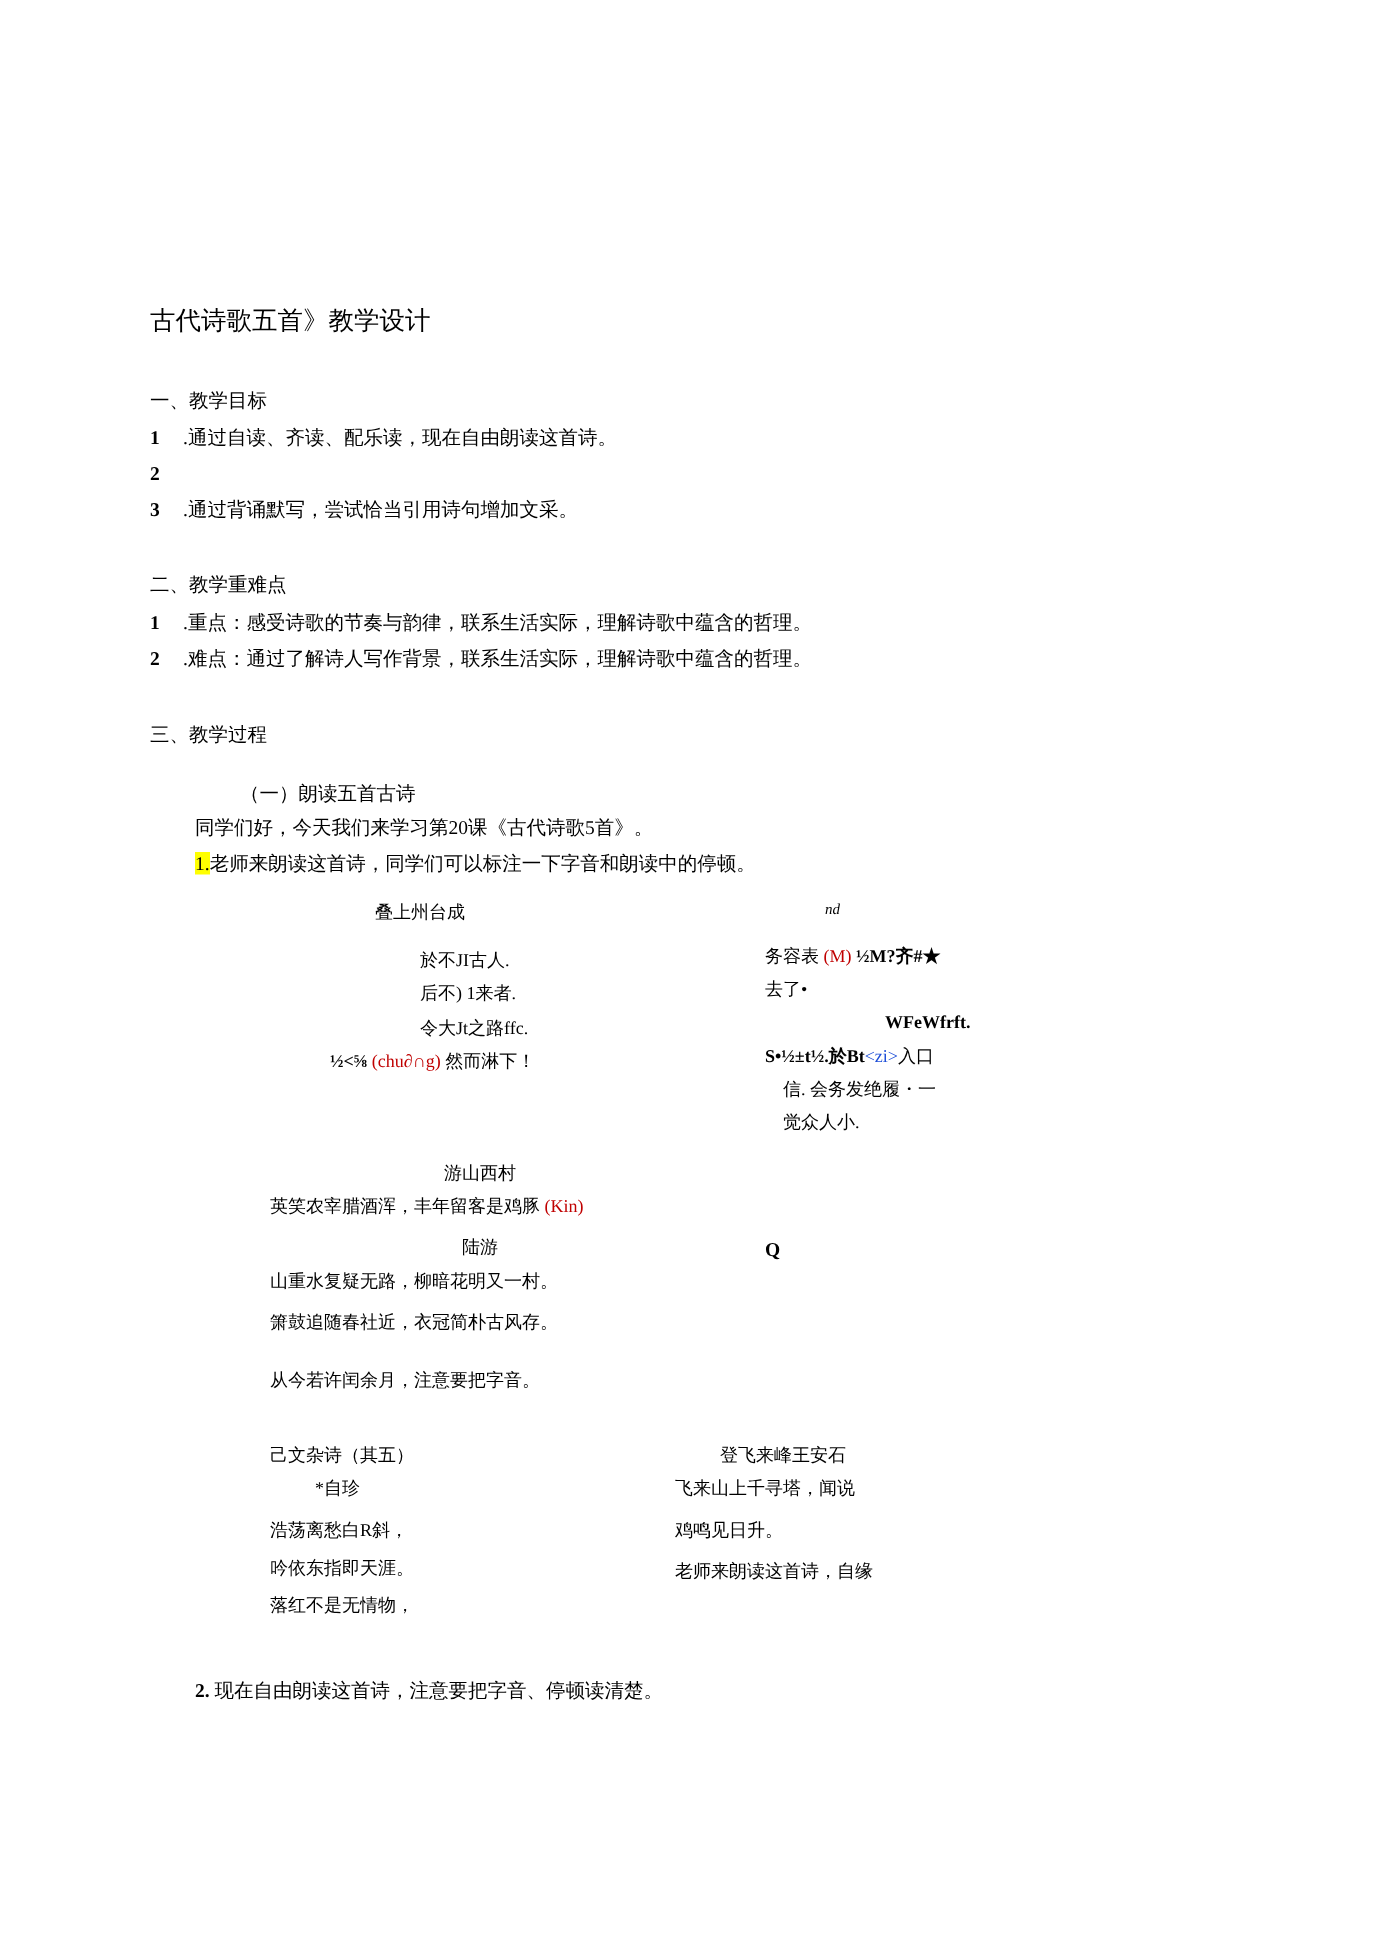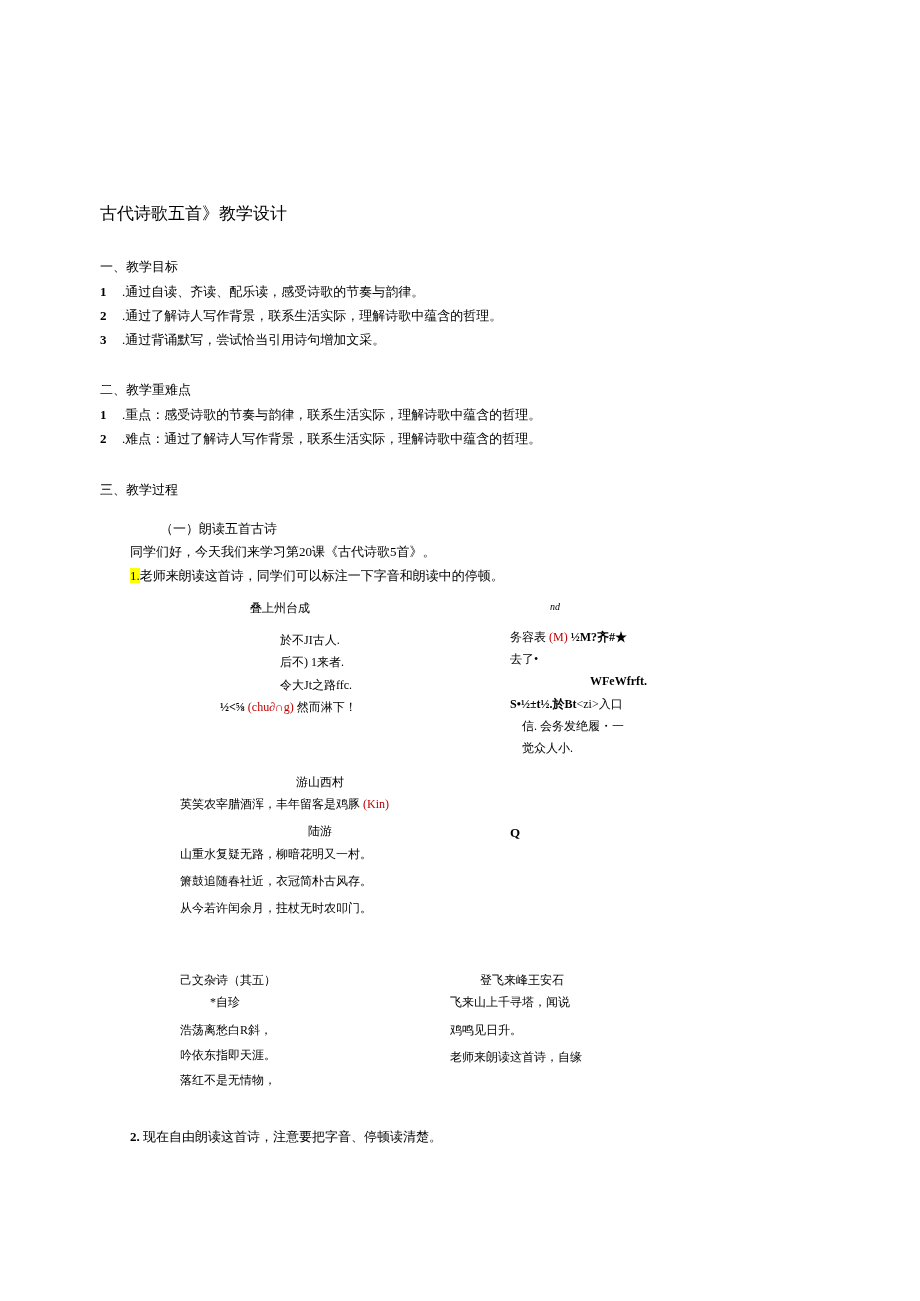--- a/index.html
+++ b/index.html
@@ -62,44 +62,43 @@
     .q-mark { margin-left: 20px; margin-top: 50px; font-weight: bold; }
     .poem-left-b { margin-left: 80px; width: 160px; }
     .poem-right-b { margin-left: 80px; width: 200px; }
     .poem-title-a { text-indent: 30px; }
     .poem-title-c { margin-bottom: 6px;}
     .poem-title-d { margin-bottom: 6px; text-indent: 30px;}
     .poem-line { margin-bottom: 3px; }
     .poem-line-c { text-indent: 60px; }
     .poem-line-i { text-indent: 30px; }
     .red { color: #c00000; }
-    .blue { color: #000000; }
+    .blue { color: #1d4ed8; }
     .small-ital { font-style: italic; font-size: 10px; }
     .bold { font-weight: bold; }
     .center { text-align: center; }
     .gap-top { margin-top: 30px; }
-    .gap-top-lg { margin-top: 50px; }
+    .gap-top-lg { margin-top: 28px; }
     .footnote {
       text-indent: 30px;
       margin-top: 34px;
     }
   </style>
 </head>
 <body>
 
 <div class="title">古代诗歌五首》教学设计</div>
 
 <div class="section-heading">一、教学目标</div>
 <div class="list-item">
   <span class="list-num">1</span>
-  <span class="list-text">.通过自读、齐读、配乐读，感受诗歌的节奏与韵律。</span>
+  <span class="list-text">.通过自读、齐读、配乐读，现在自由朗读这首诗。</span>
 </div>
 <div class="list-item">
   <span class="list-num">2</span>
-  <span class="list-text">.通过了解诗人写作背景，联系生活实际，理解诗歌中蕴含的哲理。</span>
 </div>
 <div class="list-item">
   <span class="list-num">3</span>
   <span class="list-text">.通过背诵默写，尝试恰当引用诗句增加文采。</span>
 </div>
 
 <div class="section-heading gap-top">二、教学重难点</div>
 <div class="list-item">
   <span class="list-num">1</span>
   <span class="list-text">.重点：感受诗歌的节奏与韵律，联系生活实际，理解诗歌中蕴含的哲理。</span>
@@ -145,22 +144,22 @@
 </div>
 
 <div class="poems-row">
   <div class="poem-col poem-single">
     <div class="poem-line center">游山西村</div>
     <div class="poem-line" style="margin-bottom:8px;">
       <span>英笑农宰腊酒浑，丰年留客是鸡豚 </span><span class="red">(Kin)</span>
     </div>
     <div class="poem-line center">陆游</div>
     <div class="poem-line" style="margin-bottom:8px;">山重水复疑无路，柳暗花明又一村。</div>
-    <div class="poem-line" style="margin-bottom:8px;font-family:Liberation Serif, serif;">箫鼓追随春社近，衣冠简朴古风存。</div>
-    <div class="poem-line">从今若许闰余月，拄杖无时农叩门。</div>
+    <div class="poem-line" style="margin-bottom:20px;font-family:Liberation Serif, serif;">箫鼓追随春社近，衣冠简朴古风存。</div>
+    <div class="poem-line">从今若许闰余月，注意要把字音。</div>
   </div>
   <div class="q-mark">Q</div>
 </div>
 
 <div class="poems-row gap-top-lg">
   <div class="poem-col poem-left-b">
     <div class="poem-line poem-title-c">己文杂诗（其五）</div>
     <div class="poem-line poem-line-i" style="margin-bottom:8px;">*自珍</div>
     <div class="poem-line" style="margin-bottom:6px;">浩荡离愁白R斜，</div>
     <div class="poem-line" style="margin-bottom:6px;">吟依东指即天涯。</div>

